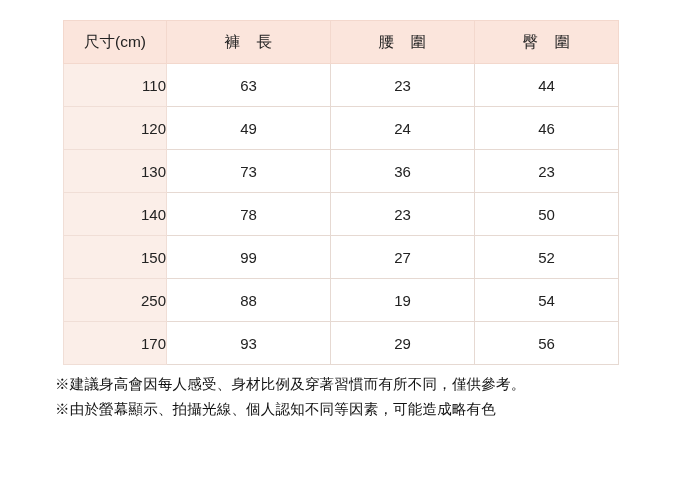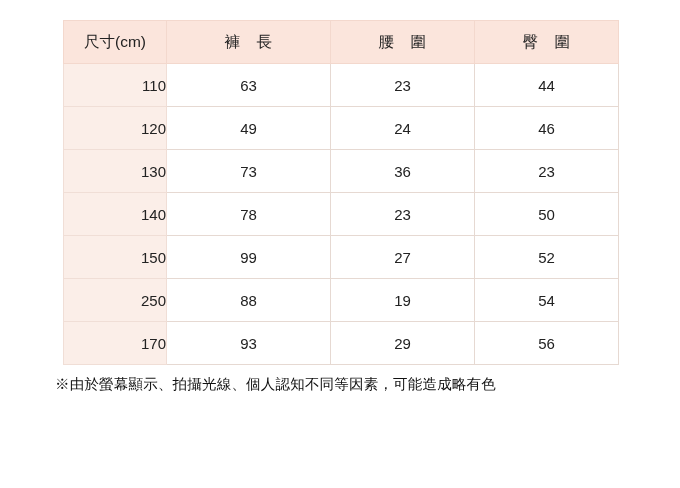--- a/index.html
+++ b/index.html
@@ -136,19 +136,20 @@
       <tr>
         <td class="size-cell">170</td>
         <td>93</td>
         <td>29</td>
         <td>56</td>
       </tr>
     </tbody>
   </table>
 
   <div class="notes">
+    <div class="note">※建議身高會因每人感受、身材比例及穿著習慣而有所不同，僅供參考。</div>
     <div class="note">※由於螢幕顯示、拍攝光線、個人認知不同等因素，可能造成略有色</div>
     <div class="note">
       
     </div>
   </div>
 
 </div>
 
 </body></html>

